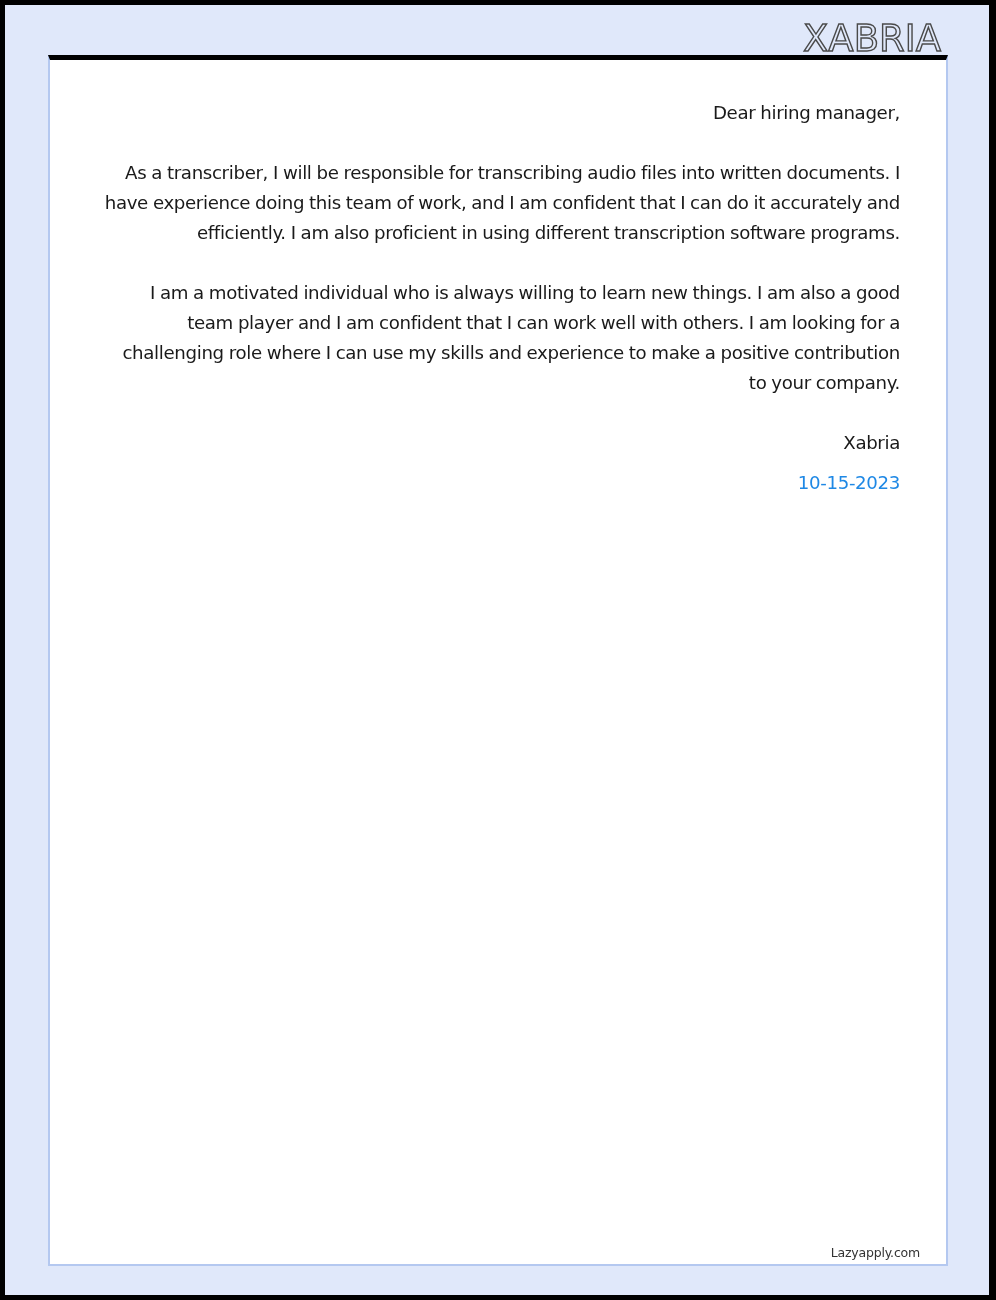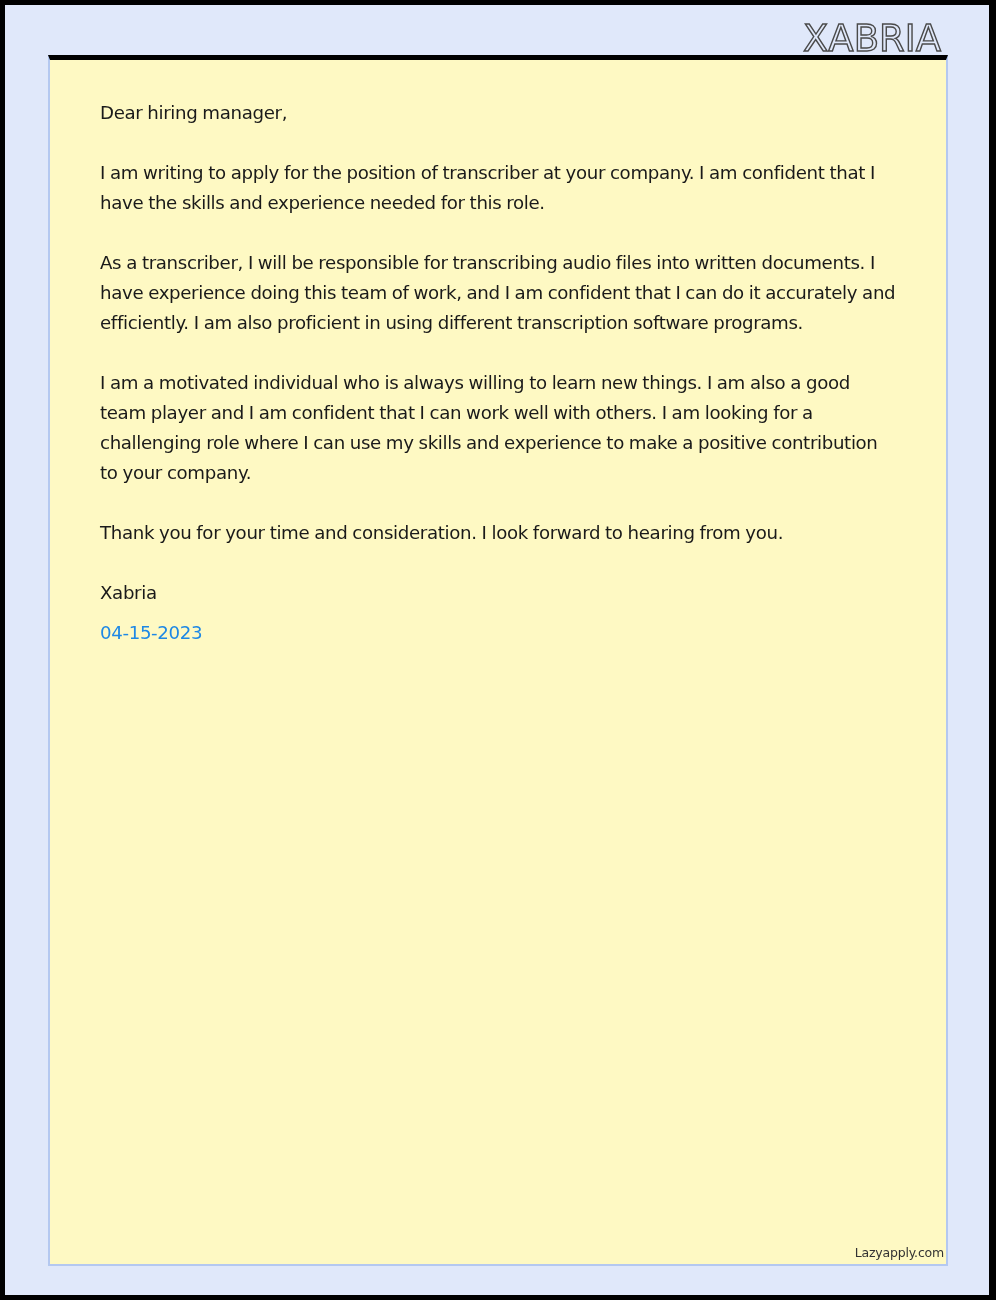--- a/index.html
+++ b/index.html
@@ -33,25 +33,26 @@
       color: #e0e8fa;
       -webkit-text-stroke: 1.4px #4a4a4a;
       font-weight: normal;
     }
     .paper {
       position: absolute;
       left: 43px;
       top: 50px;
       width: 896px;
       height: 1204px;
-      background: #fef9c3;
+      background: #ffffff;
       border-left: 2px solid #b4c8f0;
       border-right: 2px solid #b4c8f0;
       border-bottom: 2px solid #b4c8f0;
       border-top: 5px solid #000;
+      text-align: right;
     }
     .letter {
       position: absolute;
       left: 50px;
       top: 38px;
       width: 800px;
       color: #1a1a1a;
       font-size: 18.2px;
       line-height: 30px;
       font-family: "DejaVu Sans", sans-serif;
@@ -63,39 +64,37 @@
     }
     .letter p.tight {
       margin-bottom: 10px;
     }
     .date {
       color: #1e88e5;
       margin: 0;
     }
     .footer {
       position: absolute;
-      right: 2px;
+      right: 26px;
       bottom: 4px;
       font-size: 12.5px;
       color: #333;
       font-family: "DejaVu Sans", sans-serif;
       letter-spacing: -0.2px;
     }
   </style>
 </head>
 <body>
 
 <div class="frame">
   <div class="logo">XABRIA</div>
 
   <div class="paper">
     <div class="letter">
       <p>Dear hiring manager,</p>
-      <p>I am writing to apply for the position of transcriber at your company. I am confident that I have the skills and experience needed for this role.</p>
       <p>As a transcriber, I will be responsible for transcribing audio files into written documents. I have experience doing this team of work, and I am confident that I can do it accurately and efficiently. I am also proficient in using different transcription software programs.</p>
       <p>I am a motivated individual who is always willing to learn new things. I am also a good team player and I am confident that I can work well with others. I am looking for a challenging role where I can use my skills and experience to make a positive contribution to your company.</p>
-      <p>Thank you for your time and consideration. I look forward to hearing from you.</p>
       <p class="tight">Xabria</p>
-      <p class="date">04-15-2023</p>
+      <p class="date">10-15-2023</p>
     </div>
     <div class="footer">Lazyapply.com</div>
   </div>
 </div>
 
 </body></html>

